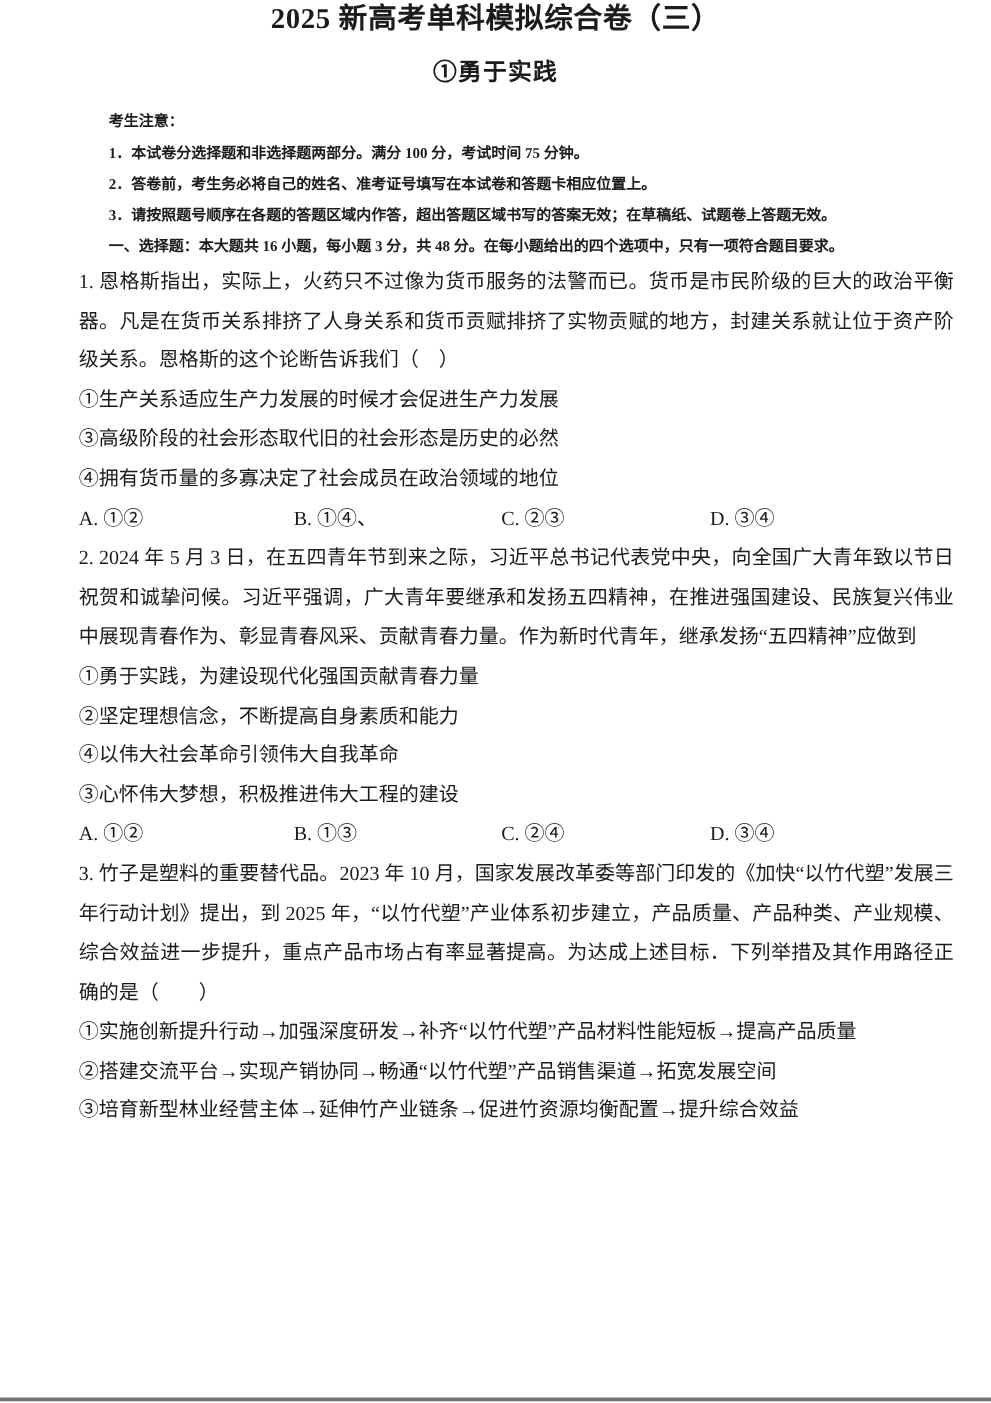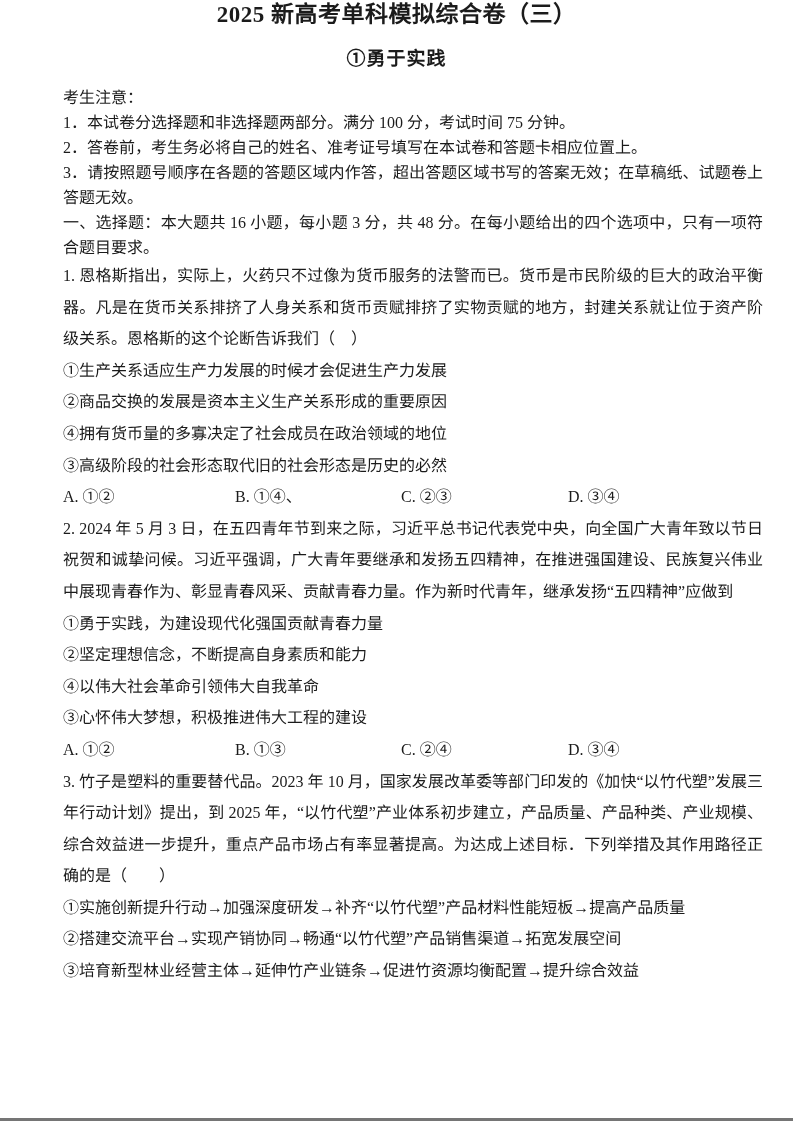--- a/index.html
+++ b/index.html
@@ -25,24 +25,25 @@
     font-size: 19px;
     font-weight: 700;
     line-height: 26px;
     margin-top: 16px;
     letter-spacing: 1px;
   }
   .content { padding: 13px 30px 0 63px; }
   .notices-heading,
   .notice-item,
   .section-heading {
-    font-weight: 400;
-    font-size: 16px;
+    font-weight: 700;
+    font-size: 12px;
     line-height: 25px;
     text-align: justify;
+    margin-left: 24px;
   }
   .question { font-size: 16px; }
   .stem,
   .statement,
   .options-row {
     line-height: 31.6px;
     font-weight: 400;
   }
   .stem { text-align: justify; }
   .options-row {
@@ -76,23 +77,22 @@
       <div class="notice-item">1．本试卷分选择题和非选择题两部分。满分 100 分，考试时间 75 分钟。</div>
       <div class="notice-item">2．答卷前，考生务必将自己的姓名、准考证号填写在本试卷和答题卡相应位置上。</div>
       <div class="notice-item">3．请按照题号顺序在各题的答题区域内作答，超出答题区域书写的答案无效；在草稿纸、试题卷上答题无效。</div>
     </div>
 
     <div class="section-heading">一、选择题：本大题共 16 小题，每小题 3 分，共 48 分。在每小题给出的四个选项中，只有一项符合题目要求。</div>
 
     <div class="question">
       <p class="stem">1. 恩格斯指出，实际上，火药只不过像为货币服务的法警而已。货币是市民阶级的巨大的政治平衡器。凡是在货币关系排挤了人身关系和货币贡赋排挤了实物贡赋的地方，封建关系就让位于资产阶级关系。恩格斯的这个论断告诉我们（　）</p>
       <p class="statement">①生产关系适应生产力发展的时候才会促进生产力发展</p>
-      <p class="statement">②商品交换的发展是资本主义生产关系形成的重要原因</p>
+      <p class="statement">③高级阶段的社会形态取代旧的社会形态是历史的必然</p>
       <p class="statement">④拥有货币量的多寡决定了社会成员在政治领域的地位</p>
-      <p class="statement">③高级阶段的社会形态取代旧的社会形态是历史的必然</p>
       <div class="options-row">
         <span class="option">A. ①②</span>
         <span class="option">B. ①④、</span>
         <span class="option">C. ②③</span>
         <span class="option">D. ③④</span>
       </div>
     </div>
 
     <div class="question">
       <p class="stem">2. 2024 年 5 月 3 日，在五四青年节到来之际，习近平总书记代表党中央，向全国广大青年致以节日祝贺和诚挚问候。习近平强调，广大青年要继承和发扬五四精神，在推进强国建设、民族复兴伟业中展现青春作为、彰显青春风采、贡献青春力量。作为新时代青年，继承发扬“五四精神”应做到</p>

